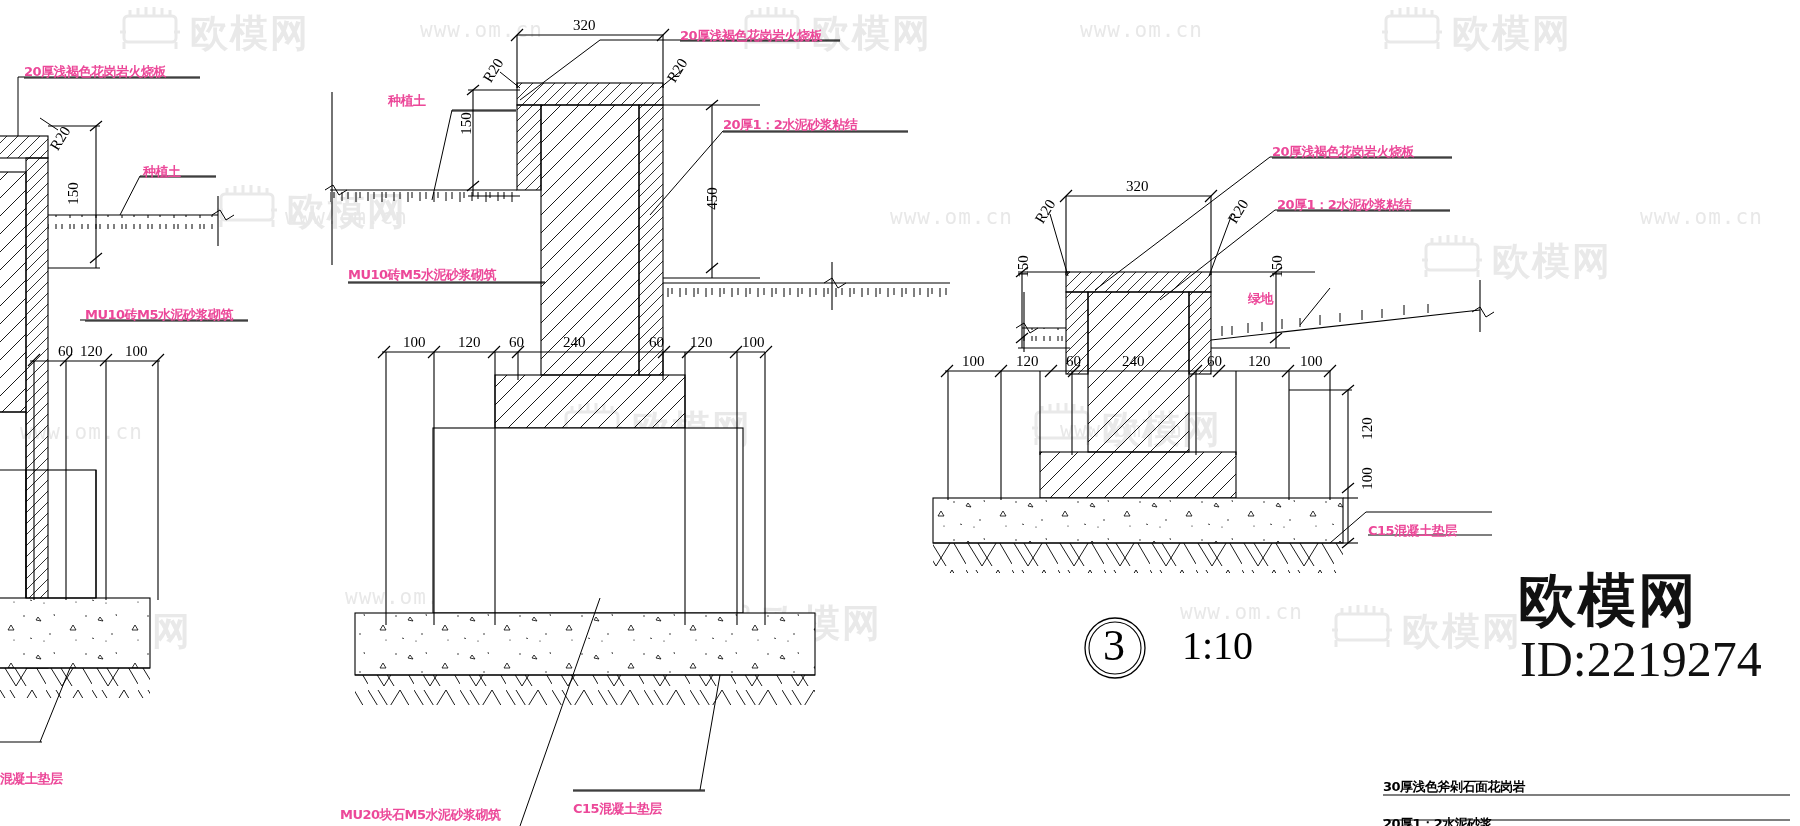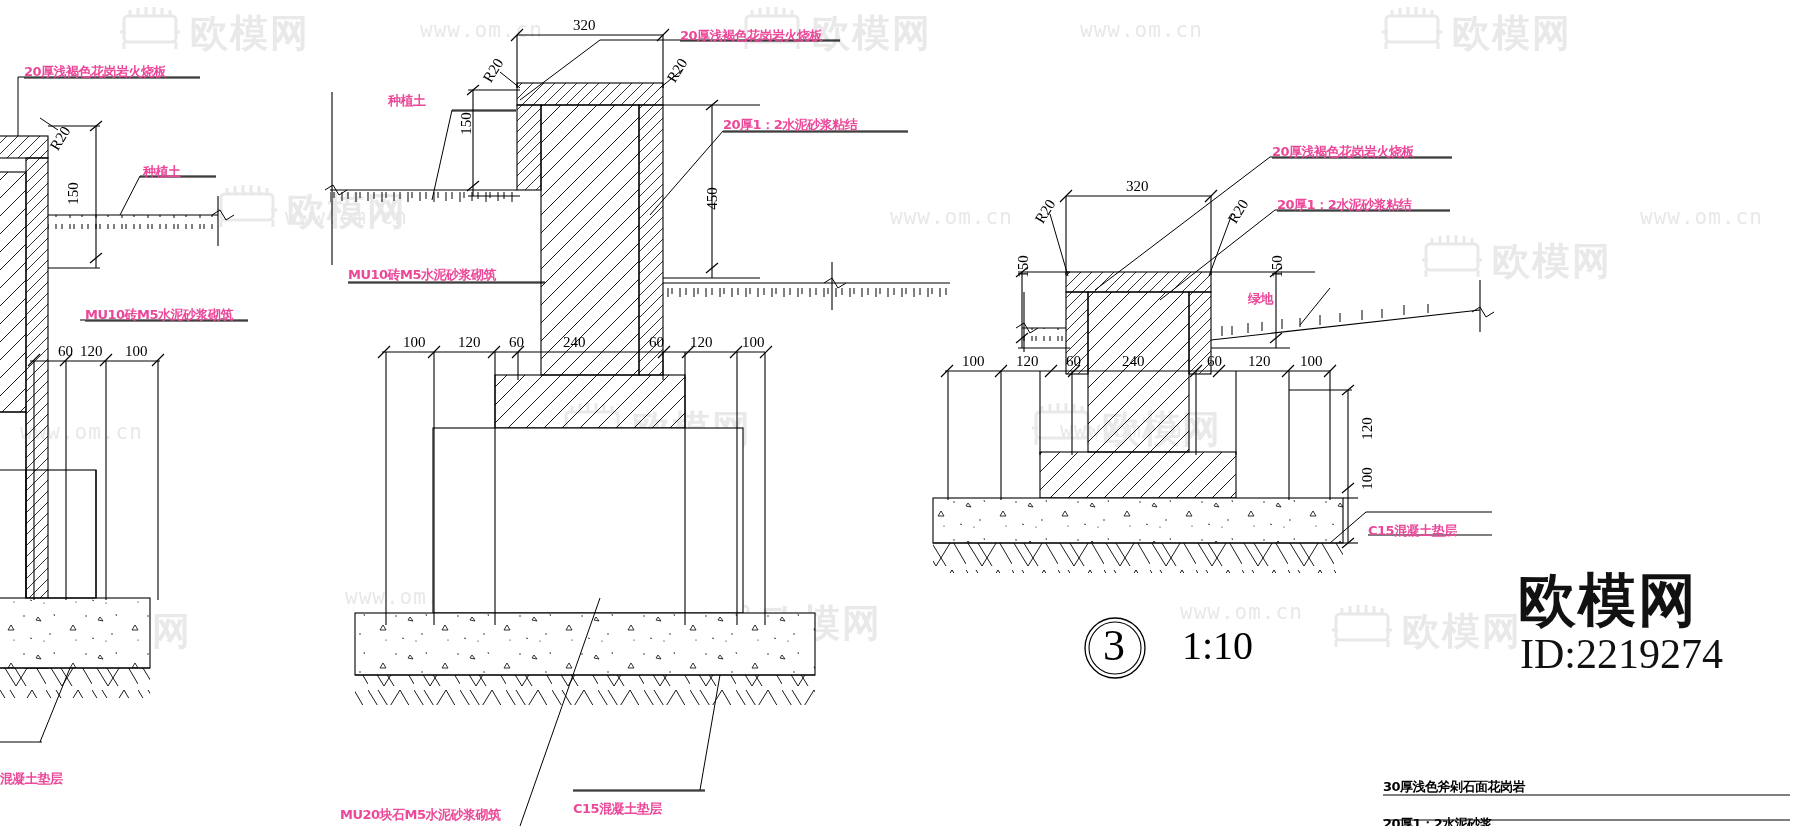--- a/index.html
+++ b/index.html
@@ -502,17 +502,17 @@
       <div class="dim" style="position: absolute; left: 1207px; top: 353px; color: rgb(0, 0, 0); font-family: &quot;Liberation Serif&quot;, serif; font-size: 15px; white-space: nowrap;">60</div>
       <div class="dim" style="position: absolute; left: 1248px; top: 353px; color: rgb(0, 0, 0); font-family: &quot;Liberation Serif&quot;, serif; font-size: 15px; white-space: nowrap;">120</div>
       <div class="dim" style="position: absolute; left: 1300px; top: 353px; color: rgb(0, 0, 0); font-family: &quot;Liberation Serif&quot;, serif; font-size: 15px; white-space: nowrap;">100</div>
       <div class="dim dim-v" style="position: absolute; left: 1356px; top: 420px; color: rgb(0, 0, 0); font-family: &quot;Liberation Serif&quot;, serif; font-size: 15px; white-space: nowrap;">120</div>
       <div class="dim dim-v" style="position: absolute; left: 1356px; top: 470px; color: rgb(0, 0, 0); font-family: &quot;Liberation Serif&quot;, serif; font-size: 15px; white-space: nowrap;">100</div>
     </div>
 
   <div class="scaletxt" style="left:1103px; top:620px; font-size:44px;">3</div>
   <div class="scaletxt" style="left:1182px; top:622px; font-size:40px;">1:10</div>
   <div class="brand" style="left:1518px; top:562px; font-size:58px; letter-spacing:2px;">欧模网</div>
-  <div class="idtxt" style="left:1520px; top:630px; font-size:42px;">ID:2219274</div>
+  <div class="idtxt" style="left:1520px; top:630px; font-size:50px;">ID:2219274</div>
   <div class="notebox" style="left:1383px; top:778px;">30厚浅色斧剁石面花岗岩</div>
   <div class="notebox" style="left:1383px; top:803px;margin-top:12px;">20厚1：2水泥砂浆</div>
 
 </div>
 
 </body></html>

